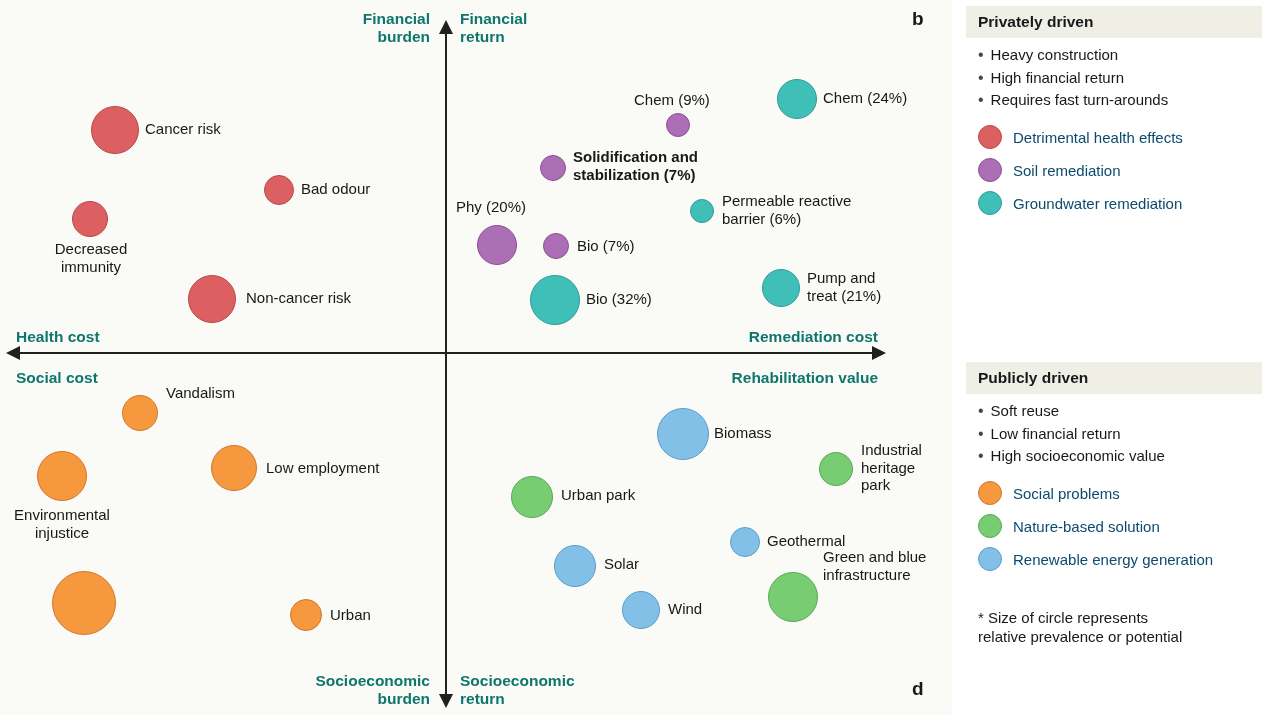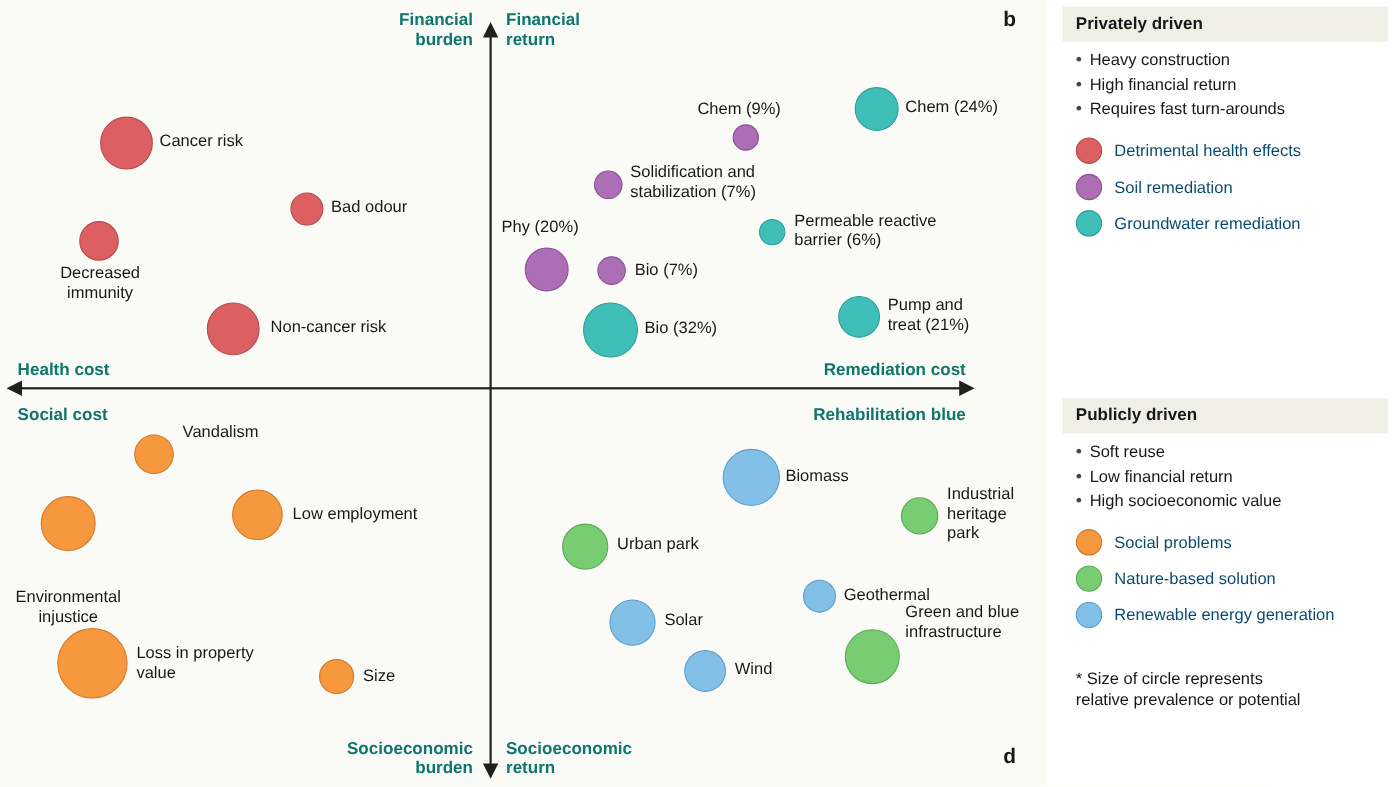--- a/index.html
+++ b/index.html
@@ -128,21 +128,21 @@
     <div class="axis-label" style="left:460px;top:10px;width:180px;">Financial
 return</div>
     <div class="axis-label right-al" style="left:220px;top:672px;width:210px;">Socioeconomic
 burden</div>
     <div class="axis-label" style="left:460px;top:672px;width:220px;">Socioeconomic
 return</div>
 
     <div class="axis-label" style="left:16px;top:328px;">Health cost</div>
     <div class="axis-label" style="left:16px;top:369px;">Social cost</div>
     <div class="axis-label right-al" style="left:600px;top:328px;width:278px;">Remediation cost</div>
-    <div class="axis-label right-al" style="left:600px;top:369px;width:278px;">Rehabilitation blue</div>
+    <div class="axis-label right-al" style="left:600px;top:369px;width:278px;">Rehabilitation value</div>
 
     <div class="panel-letter" style="left:912px;top:8px;">b</div>
     <div class="panel-letter" style="left:912px;top:678px;">d</div>
 
     <div class="bubble red" style="left:91px;top:106px;width:48px;height:48px;"></div>
     <div class="pt-label" style="left:145px;top:120px;">Cancer risk</div>
 
     <div class="bubble red" style="left:264px;top:175px;width:30px;height:30px;"></div>
     <div class="pt-label" style="left:301px;top:180px;">Bad odour</div>
 
@@ -150,21 +150,21 @@
     <div class="pt-label ta-center" style="left:30px;top:240px;width:122px;">Decreased
 immunity</div>
 
     <div class="bubble red" style="left:188px;top:275px;width:48px;height:48px;"></div>
     <div class="pt-label" style="left:246px;top:289px;">Non-cancer risk</div>
 
     <div class="bubble purple" style="left:666px;top:113px;width:24px;height:24px;"></div>
     <div class="pt-label" style="left:634px;top:91px;">Chem (9%)</div>
 
     <div class="bubble purple" style="left:540px;top:155px;width:26px;height:26px;"></div>
-    <div class="pt-label" style="left:573px;top:148px;">Solidification and
+    <div class="pt-label" style="left:573px;top:148px;font-weight:bold;">Solidification and
 stabilization (7%)</div>
 
     <div class="bubble purple" style="left:477px;top:225px;width:40px;height:40px;"></div>
     <div class="pt-label" style="left:456px;top:198px;">Phy (20%)</div>
 
     <div class="bubble purple" style="left:543px;top:233px;width:26px;height:26px;"></div>
     <div class="pt-label" style="left:577px;top:237px;">Bio (7%)</div>
 
     <div class="bubble teal" style="left:777px;top:79px;width:40px;height:40px;"></div>
     <div class="pt-label" style="left:823px;top:89px;">Chem (24%)</div>
@@ -180,29 +180,27 @@
     <div class="bubble teal" style="left:530px;top:275px;width:50px;height:50px;"></div>
     <div class="pt-label" style="left:586px;top:290px;">Bio (32%)</div>
 
     <div class="bubble orange" style="left:122px;top:395px;width:36px;height:36px;"></div>
     <div class="pt-label" style="left:166px;top:384px;">Vandalism</div>
 
     <div class="bubble orange" style="left:211px;top:445px;width:46px;height:46px;"></div>
     <div class="pt-label" style="left:266px;top:459px;">Low employment</div>
 
     <div class="bubble orange" style="left:37px;top:451px;width:50px;height:50px;"></div>
-    <div class="pt-label ta-center" style="left:0px;top:506px;width:124px;margin-top:28px;">Environmental
+    <div class="pt-label ta-center" style="left:0px;top:506px;width:124px;">Environmental
 injustice</div>
 
     <div class="bubble orange" style="left:52px;top:571px;width:64px;height:64px;"></div>
-    <div class="pt-label" style="left:124px;top:585px;">Loss in property
-value</div>
 
     <div class="bubble orange" style="left:290px;top:599px;width:32px;height:32px;"></div>
-    <div class="pt-label" style="left:330px;top:606px;">Size</div>
+    <div class="pt-label" style="left:330px;top:606px;">Urban</div>
 
     <div class="bubble green" style="left:819px;top:452px;width:34px;height:34px;"></div>
     <div class="pt-label" style="left:861px;top:441px;">Industrial
 heritage
 park</div>
 
     <div class="bubble green" style="left:511px;top:476px;width:42px;height:42px;"></div>
     <div class="pt-label" style="left:561px;top:486px;">Urban park</div>
 
     <div class="bubble green" style="left:768px;top:572px;width:50px;height:50px;"></div>

